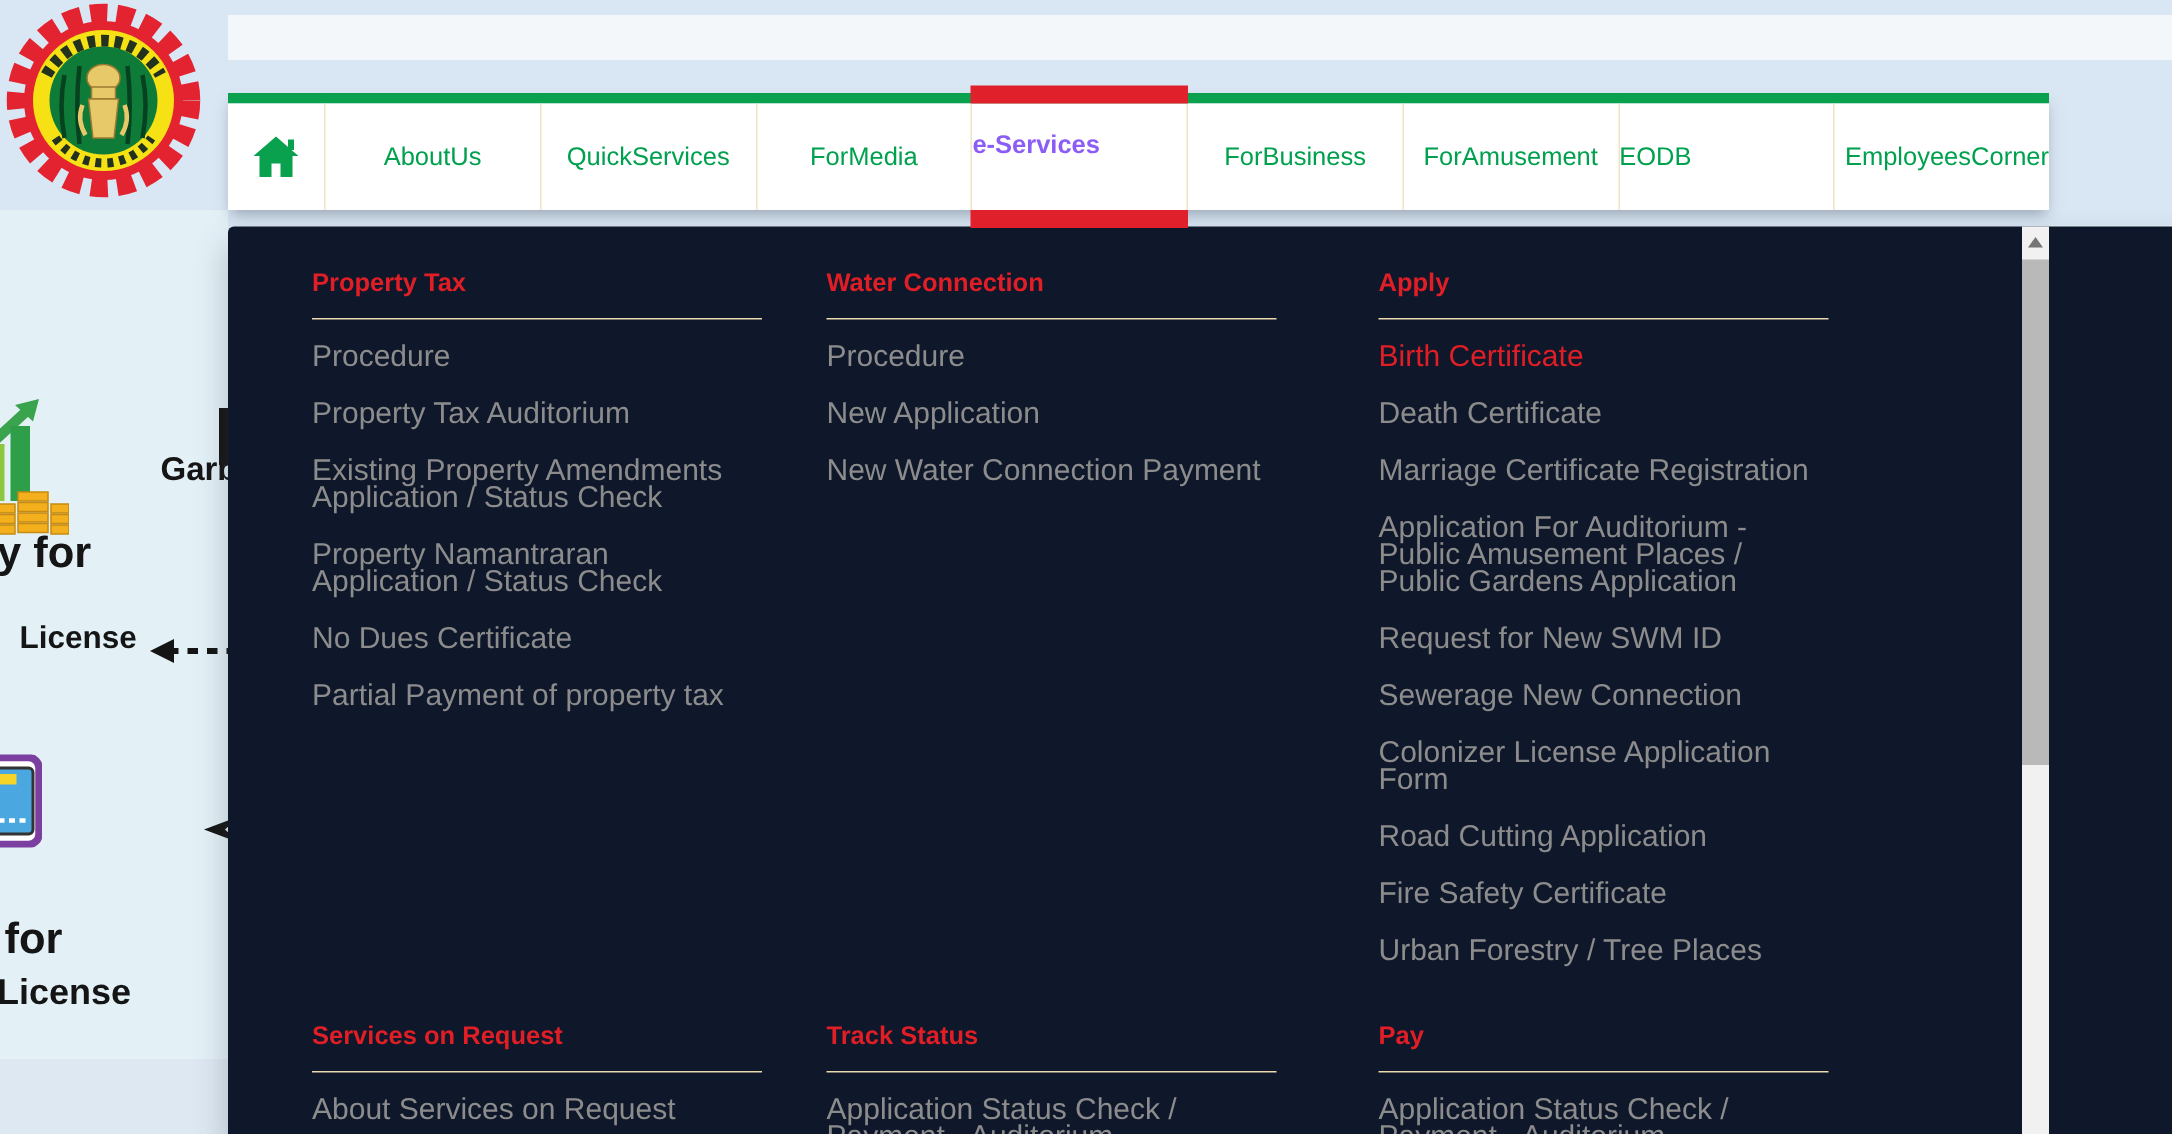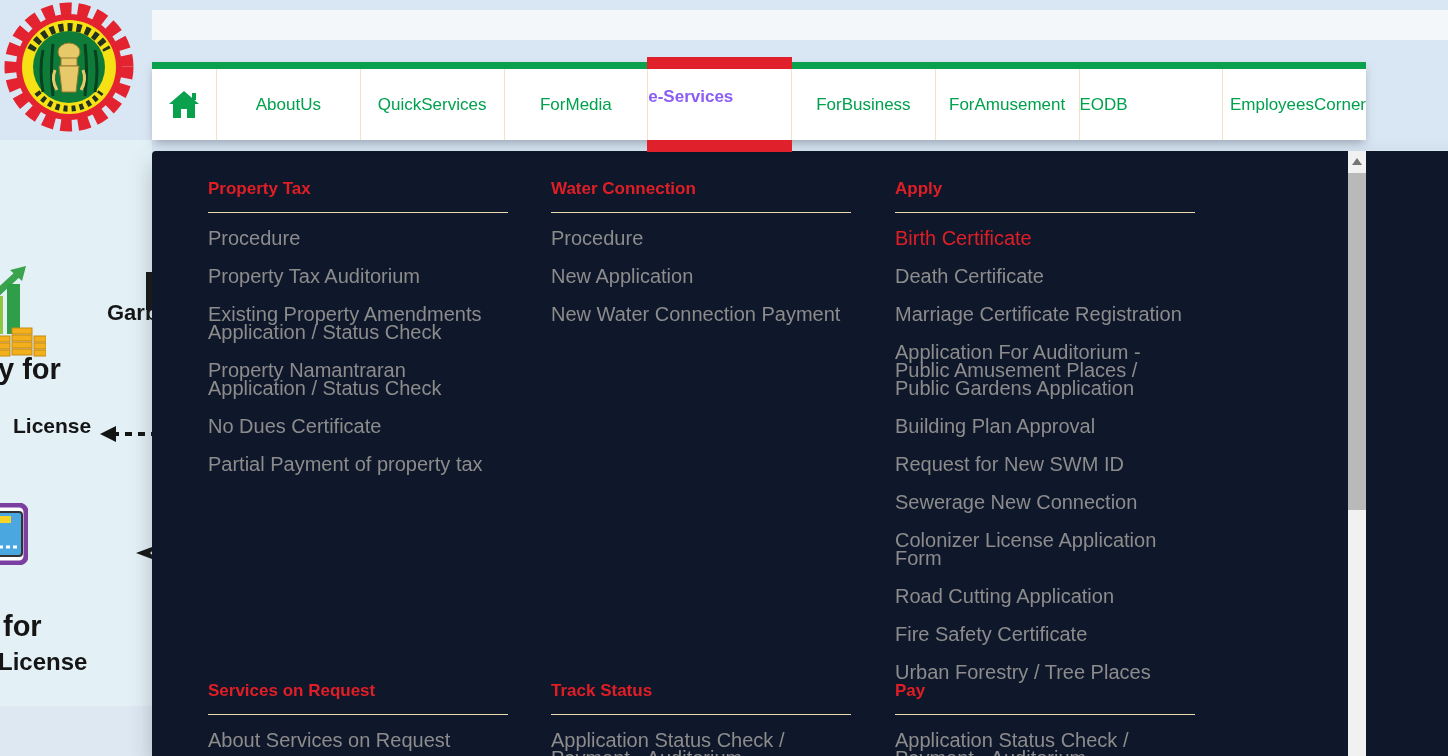--- a/index.html
+++ b/index.html
@@ -48,21 +48,21 @@
   .tab.home{flex:0 0 64px;}
   .tab.top-align{justify-content:flex-start;padding-top:0;}
   .tab.active{color:#8b5cf6;font-weight:bold;justify-content:flex-start;padding-bottom:17px;}
   .tab.active::before{content:"";position:absolute;left:-1px;right:-1px;top:-12px;height:12px;background:#e0202a;}
   .tab.active::after{content:"";position:absolute;left:-1px;right:-1px;bottom:-12px;height:12px;background:#e0202a;}
 
   
   .mega{position:absolute;left:152px;top:151px;width:1354px;height:605px;background:#0f172a;
         z-index:3;border-radius:4px 4px 0 0;box-shadow:0 12px 22px rgba(60,70,80,.3);overflow:hidden;}
   .mm-col{position:absolute;width:300px;}
-  .c1{left:56px;}  .c2{left:399px;}  .c3{left:743px;}
+  .c1{left:56px;}  .c2{left:399px;}  .c3{left:767px;}
   .g1{top:28px;}   .g2{top:530px;}
   .mm-head{font-size:17px;font-weight:bold;color:#e01e26;padding-bottom:13px;
            border-bottom:1px solid #ecd9ad;margin-bottom:6px;}
   .mm-item{display:block;font-size:20px;color:#8c8c8c;line-height:18px;padding:10px 0;
            text-decoration:none;cursor:pointer;}
   .mm-item.highlight{color:#e01e26;}
 
   
   .scrollbar{position:absolute;left:1348px;top:151px;width:18px;height:605px;background:#f1f1f1;z-index:6;}
   .scroll-up{height:20px;display:flex;align-items:center;justify-content:center;cursor:pointer;}
@@ -216,21 +216,20 @@
         <a class="mm-item">New Water Connection Payment</a>
       </div>
   </div>
   <div class="mm-col c3 g1">
     <div class="mm-head">Apply</div>
     <div class="mm-items">
         <a class="mm-item highlight">Birth Certificate</a>
         <a class="mm-item">Death Certificate</a>
         <a class="mm-item">Marriage Certificate Registration</a>
         <a class="mm-item">Application For Auditorium - Public Amusement Places / Public Gardens Application</a>
-        <a class="mm-item">Building Plan Approval</a>
         <a class="mm-item">Request for New SWM ID</a>
         <a class="mm-item">Sewerage New Connection</a>
         <a class="mm-item">Colonizer License Application Form</a>
         <a class="mm-item">Road Cutting Application</a>
         <a class="mm-item">Fire Safety Certificate</a>
         <a class="mm-item">Urban Forestry / Tree Places</a>
       </div>
   </div>
   <div class="mm-col c1 g2">
     <div class="mm-head">Services on Request</div>

